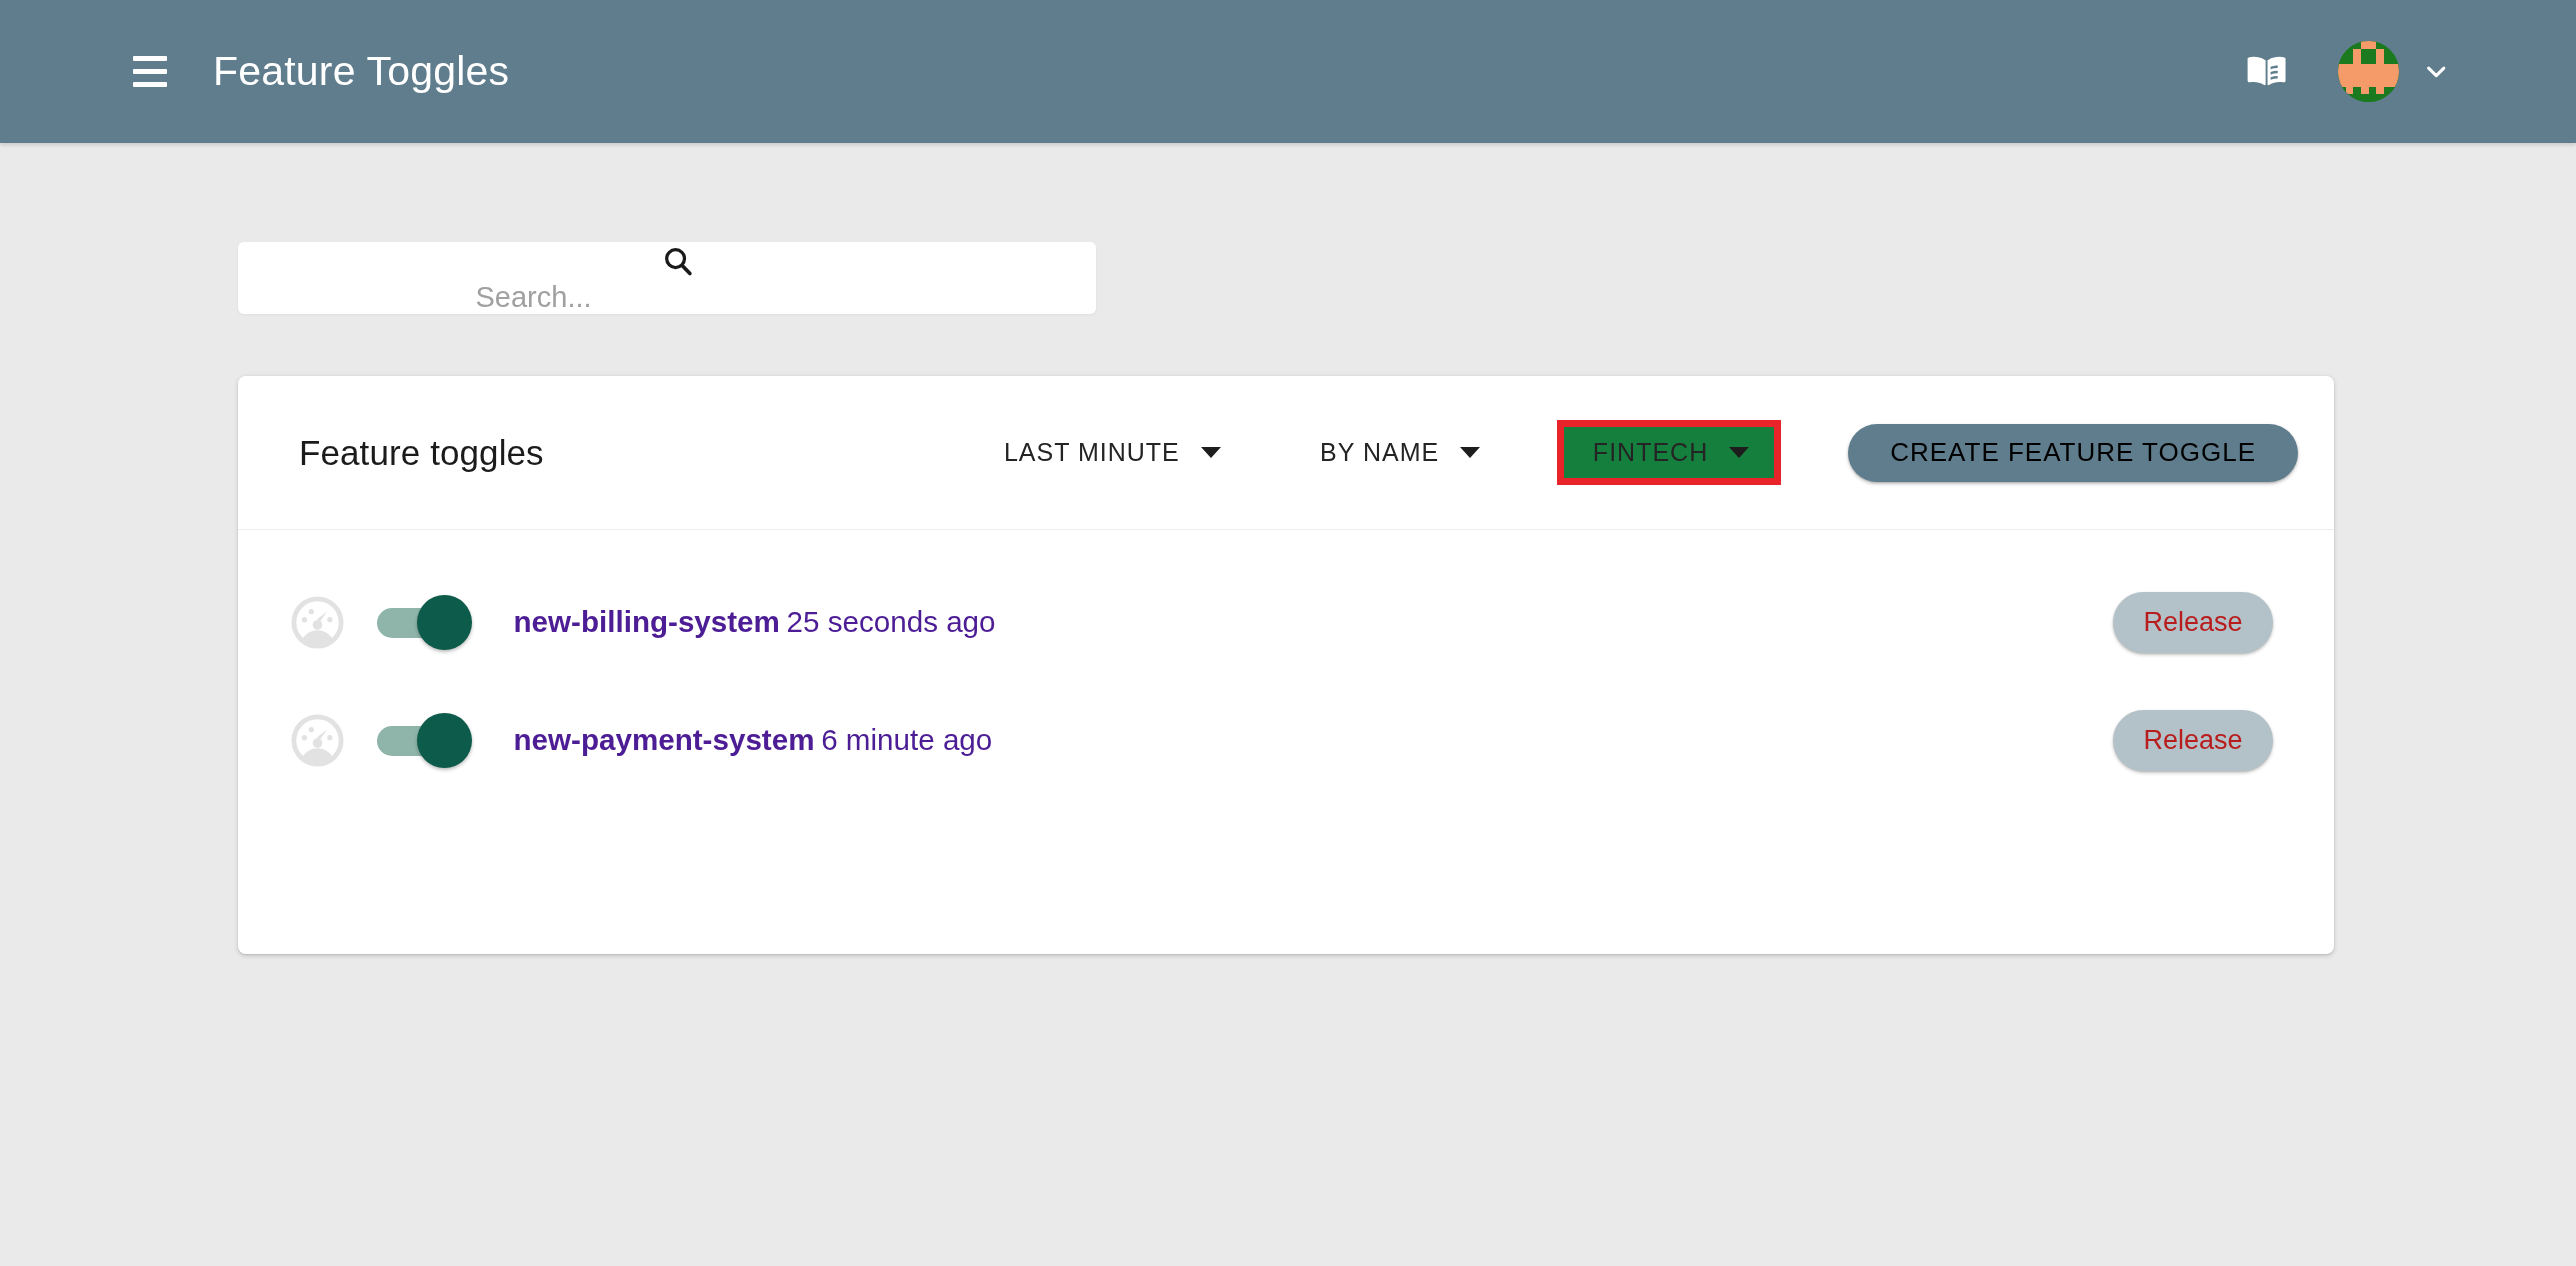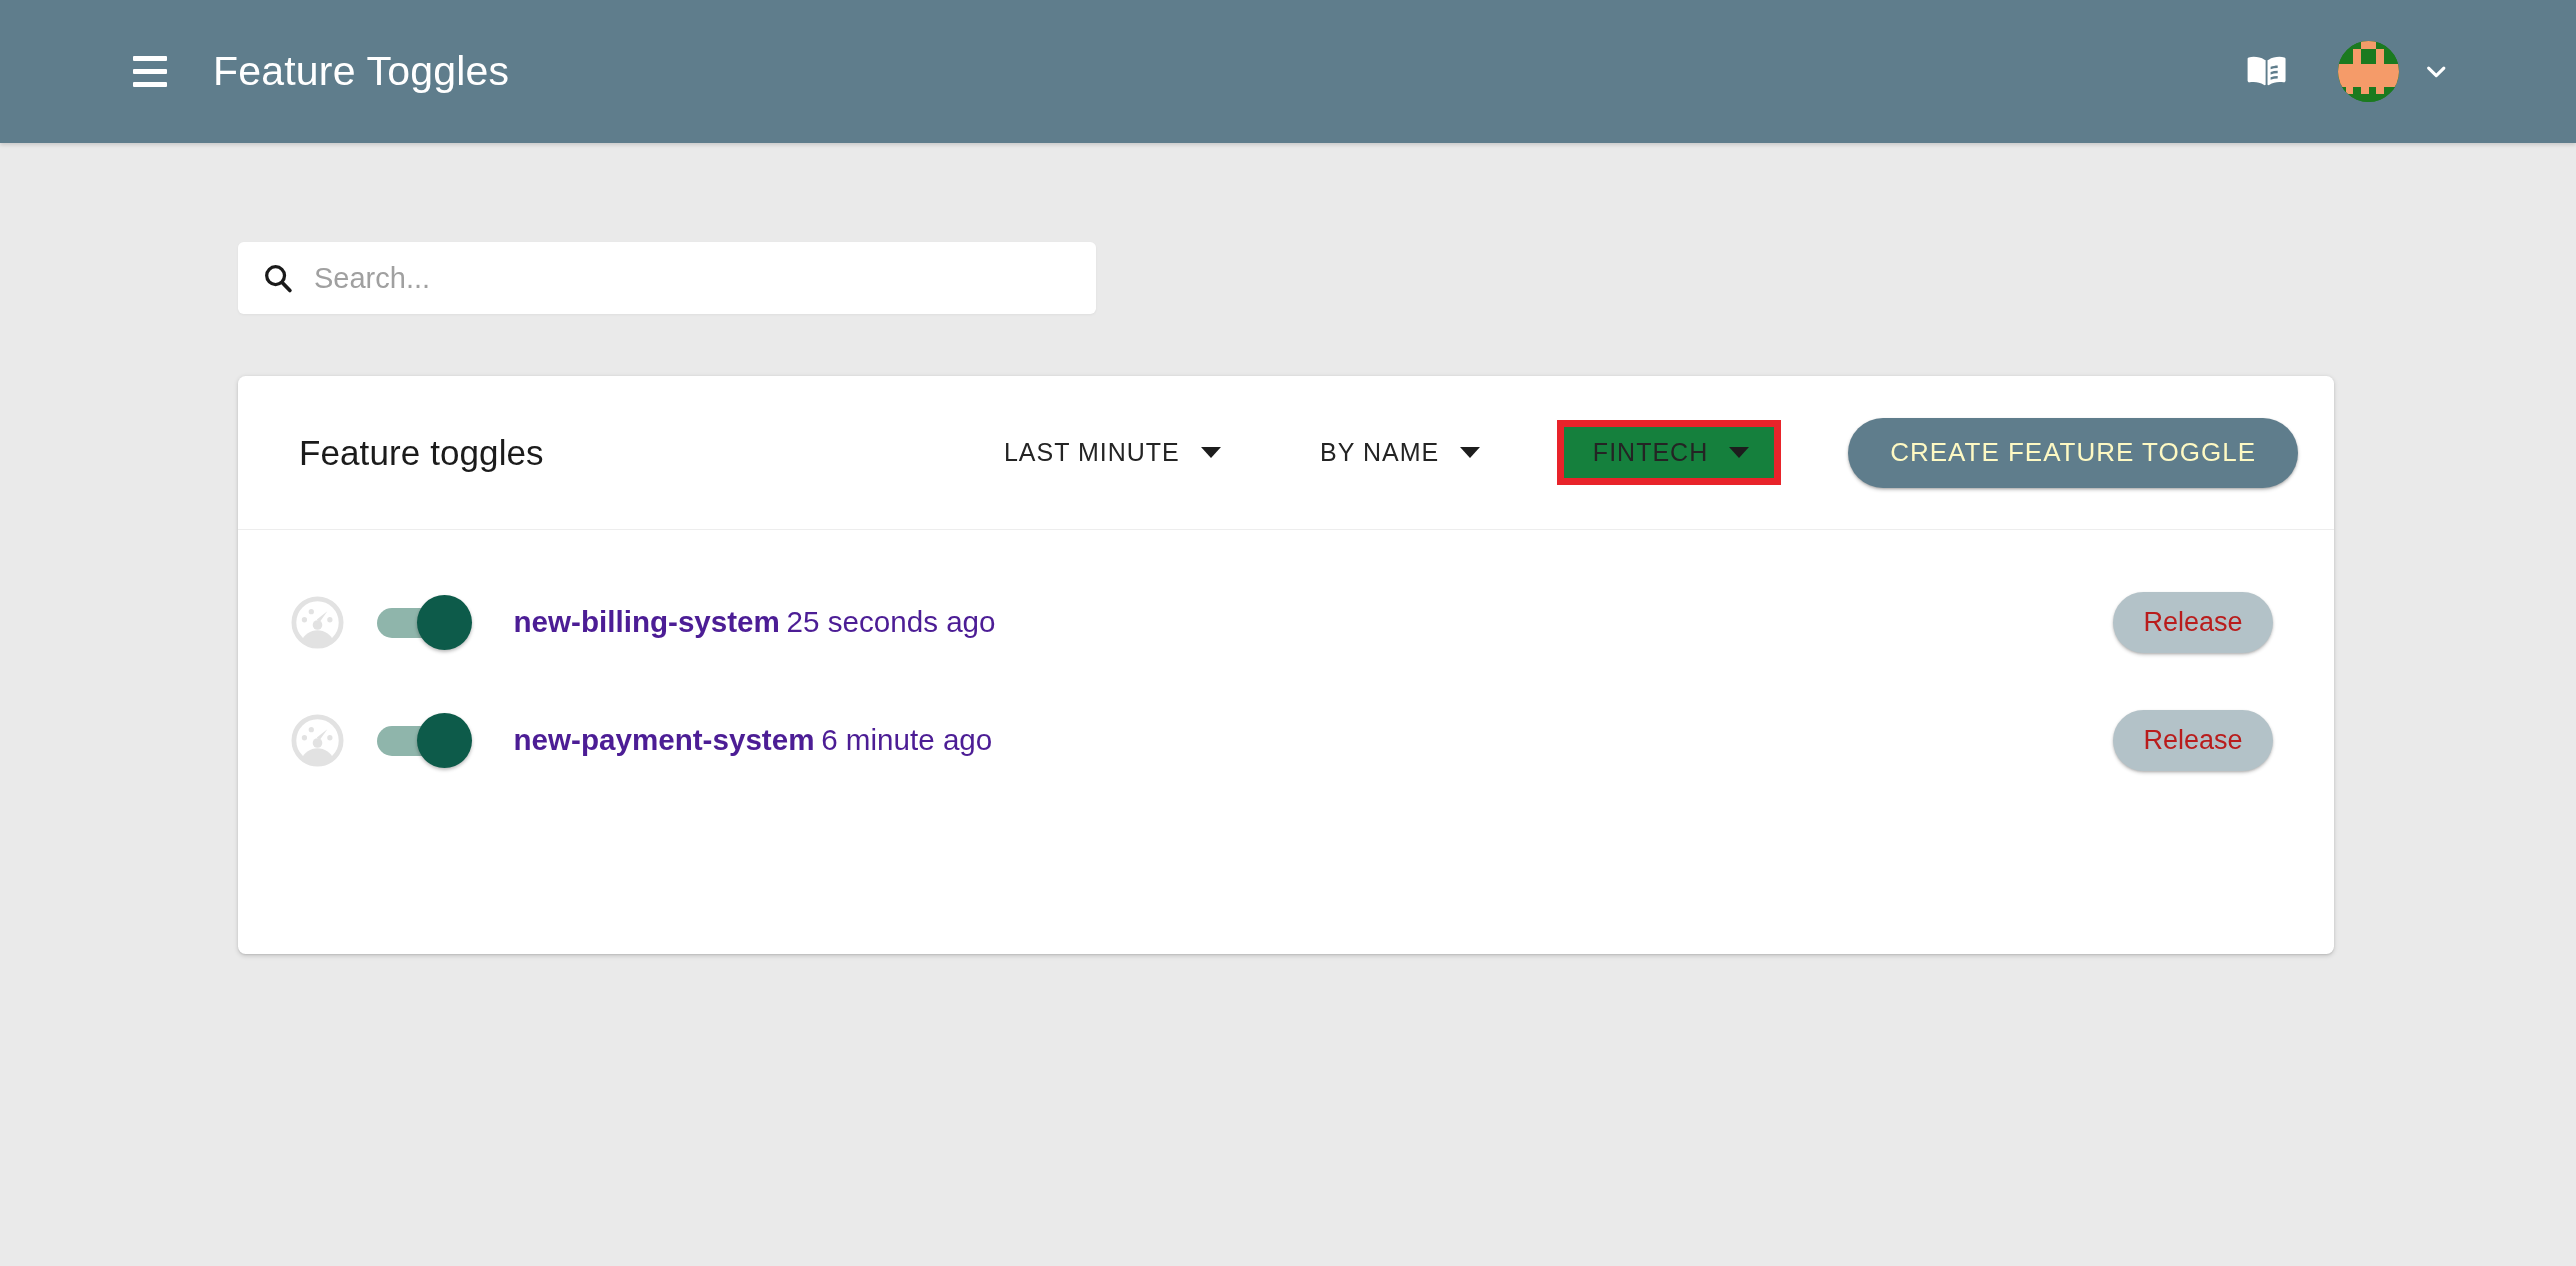--- a/index.html
+++ b/index.html
@@ -100,20 +100,21 @@
     position: absolute;
     left: 238px;
     top: 242px;
     width: 858px;
     height: 72px;
     background: #ffffff;
     border-radius: 5.7px;
     display: flex;
     align-items: center;
     box-shadow: 0 1px 2.9px rgba(0,0,0,0.05);
+    flex-direction: column;
   }
   .search-icon {
     width: 38px;
     height: 38px;
     margin-left: 21px;
     display: flex;
     align-items: center;
     justify-content: center;
     flex: 0 0 auto;
   }
@@ -196,24 +197,24 @@
 
   .dropdown.highlighted {
     border: 7.6px solid #E8232A;
     background: #15803d;
     padding: 11.4px 25px 11.4px 29px;
     margin-right: 21px;
   }
 
   .create-btn {
     background: #5F7D8C;
-    color: #fef9c3;
+    color: #000000;
     border: none;
     border-radius: 38px;
-    height: 70px;
+    height: 58px;
     padding: 4px 42px;
     font-family: "Liberation Sans", sans-serif;
     font-size: 26px;
     font-weight: 500;
     letter-spacing: 1px;
     cursor: pointer;
     box-shadow: 0 1.9px 3.8px rgba(0,0,0,0.22), 0 1px 1.9px rgba(0,0,0,0.14);
     white-space: nowrap;
   }
 

